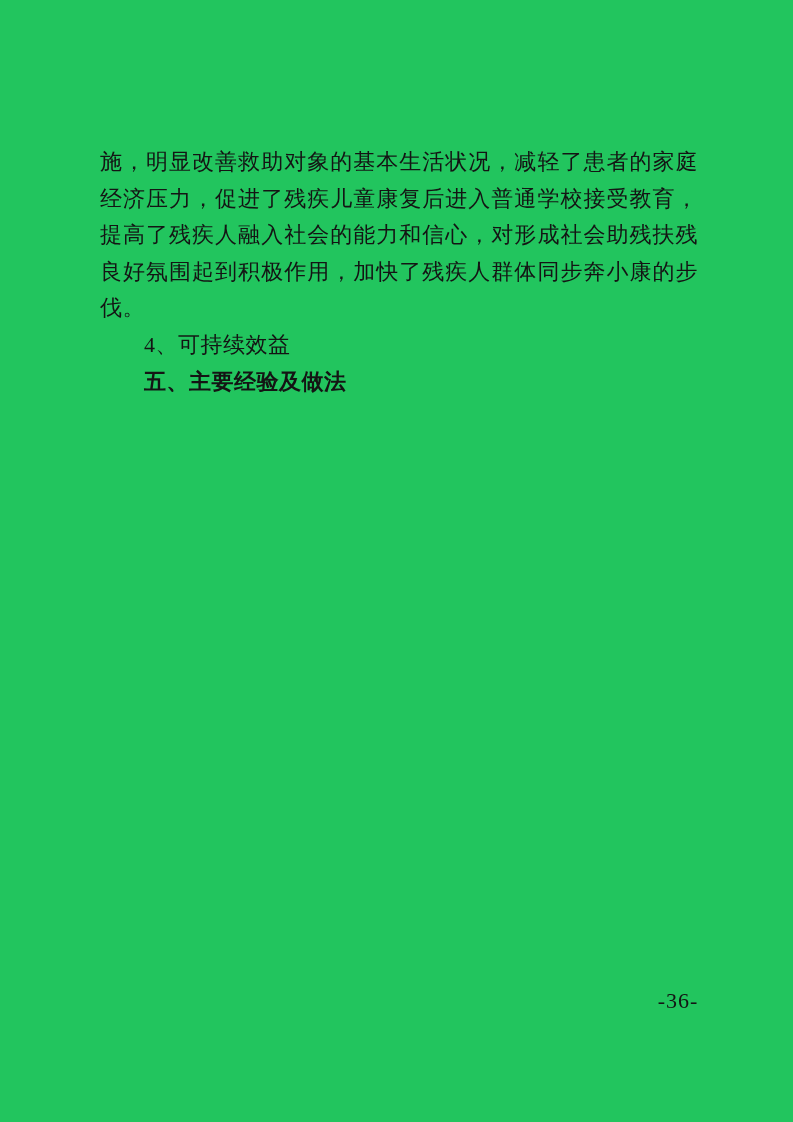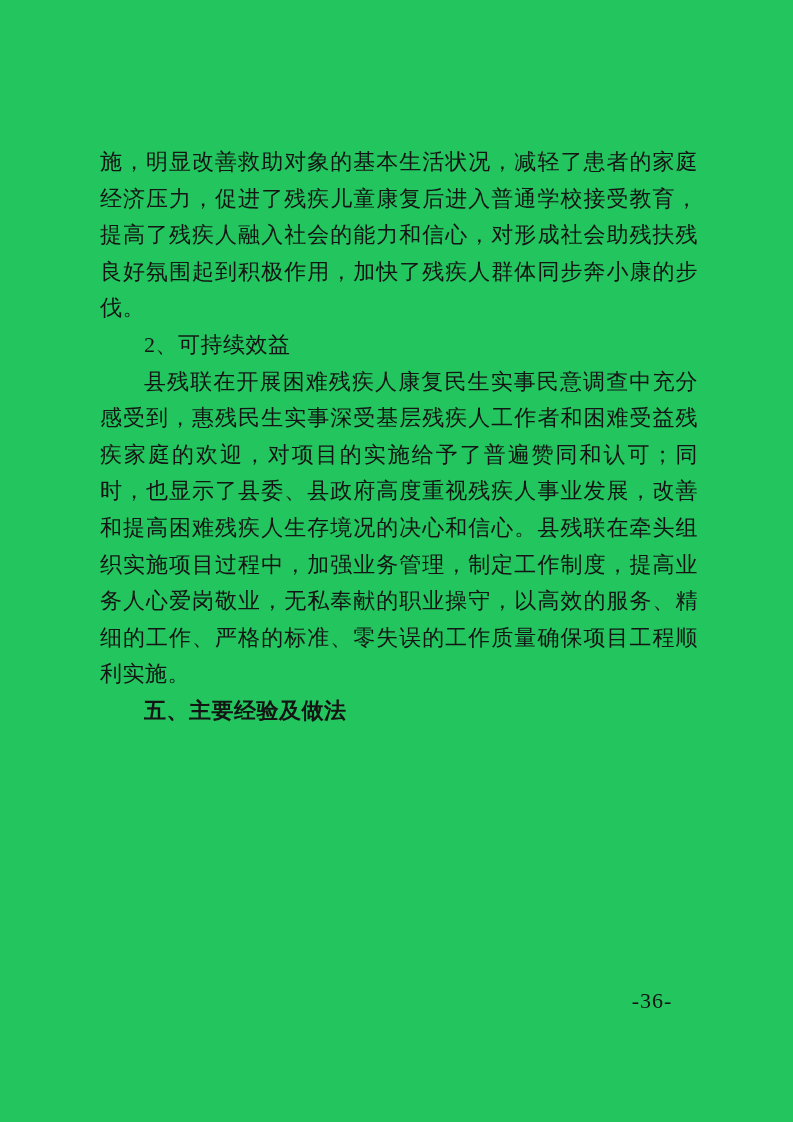--- a/index.html
+++ b/index.html
@@ -49,33 +49,32 @@
     font-style: italic;
   }
   .bold-lead {
     font-family: "Liberation Sans", sans-serif;
     font-weight: 700;
     font-style: normal;
   }
   .page-number {
     position: absolute;
     top: 988px;
-    left: 622px;
+    left: 648px;
     width: 60px;
     font-family: "Liberation Serif", serif;
     font-size: 22px;
     letter-spacing: 1px;
     color: #141414;
     text-align: center;
   }
 </style>
 </head>
 <body>
 
 <div class="page">
   <div class="content">
     <p class="body-text">施，明显改善救助对象的基本生活状况，减轻了患者的家庭经济压力，促进了残疾儿童康复后进入普通学校接受教育，提高了残疾人融入社会的能力和信心，对形成社会助残扶残良好氛围起到积极作用，加快了残疾人群体同步奔小康的步伐。</p>
-    <p class="body-text indent">2、可持续效益</p>
-    <p class="body-text indent">县残联在开展困难残疾人康复民生实事民意调查中充分感受到，惠残民生实事深受基层残疾人工作者和困难受益残疾家庭的欢迎，对项目的实施给予了普遍赞同和认可；同时，也显示了县委、县政府高度重视残疾人事业发展，改善和提高困难残疾人生存境况的决心和信心。县残联在牵头组织实施项目过程中，加强业务管理，制定工作制度，提高业务人心爱岗敬业，无私奉献的职业操守，以高效的服务、精细的工作、严格的标准、零失误的工作质量确保项目工程顺利实施。</p>
+    <p class="body-text indent">4、可持续效益</p>
     <p class="heading-hei indent">五、主要经验及做法</p>
   </div>
   <div class="page-number">-36-</div>
 </div>
 
 </body></html>

